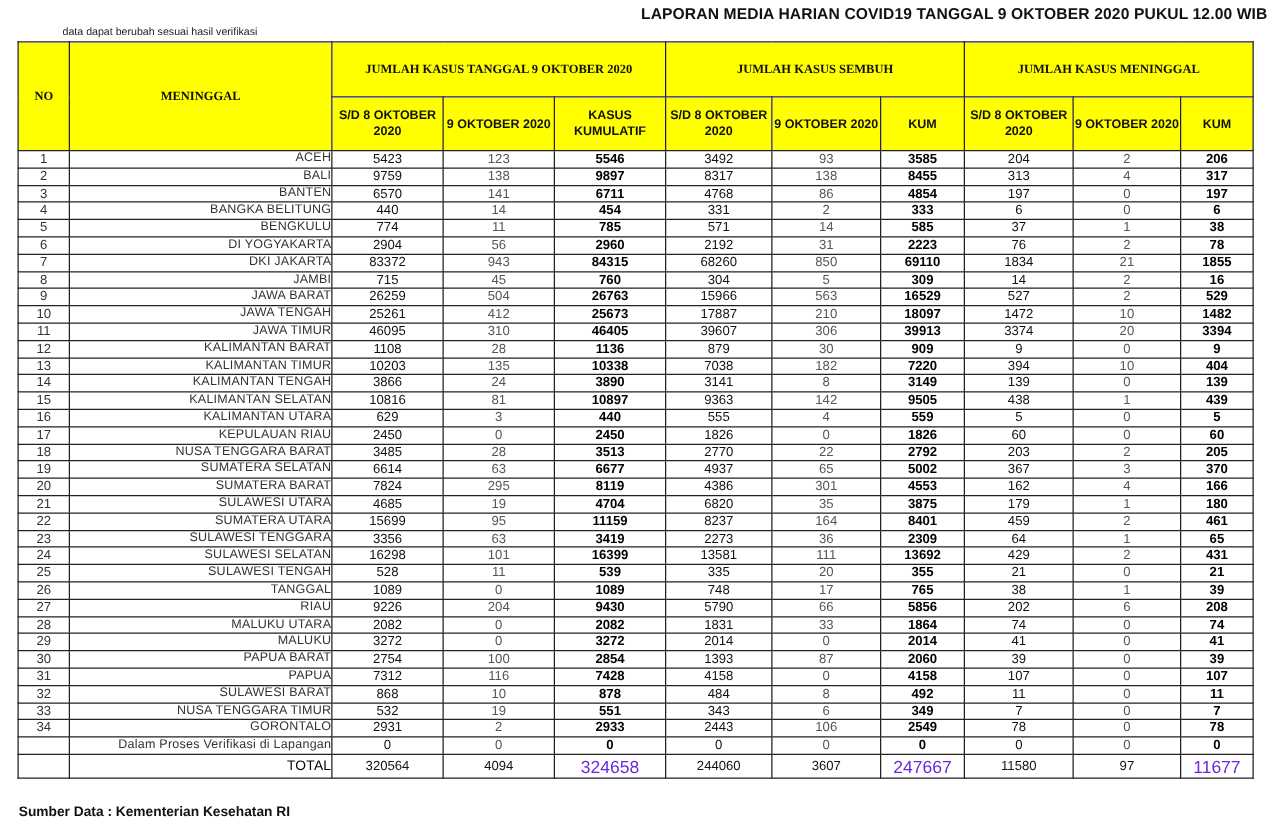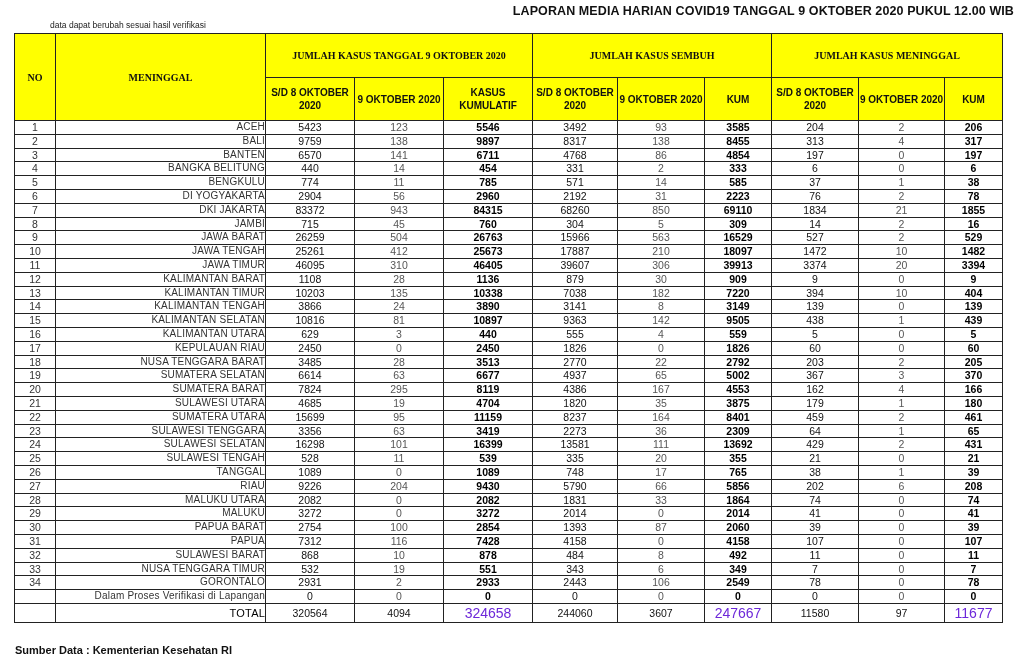--- a/index.html
+++ b/index.html
@@ -314,33 +314,33 @@
         <td class="today">3</td>
         <td class="cum">370</td>
       </tr>
       <tr>
         <td class="no">20</td>
         <td class="prov">SUMATERA BARAT</td>
         <td>7824</td>
         <td class="today">295</td>
         <td class="cum">8119</td>
         <td>4386</td>
-        <td class="today">167</td>
+        <td class="today">301</td>
         <td class="cum">4553</td>
         <td>162</td>
         <td class="today">4</td>
         <td class="cum">166</td>
       </tr>
       <tr>
         <td class="no">21</td>
         <td class="prov">SULAWESI UTARA</td>
         <td>4685</td>
         <td class="today">19</td>
         <td class="cum">4704</td>
-        <td>1820</td>
+        <td>6820</td>
         <td class="today">35</td>
         <td class="cum">3875</td>
         <td>179</td>
         <td class="today">1</td>
         <td class="cum">180</td>
       </tr>
       <tr>
         <td class="no">22</td>
         <td class="prov">SUMATERA UTARA</td>
         <td>15699</td>

